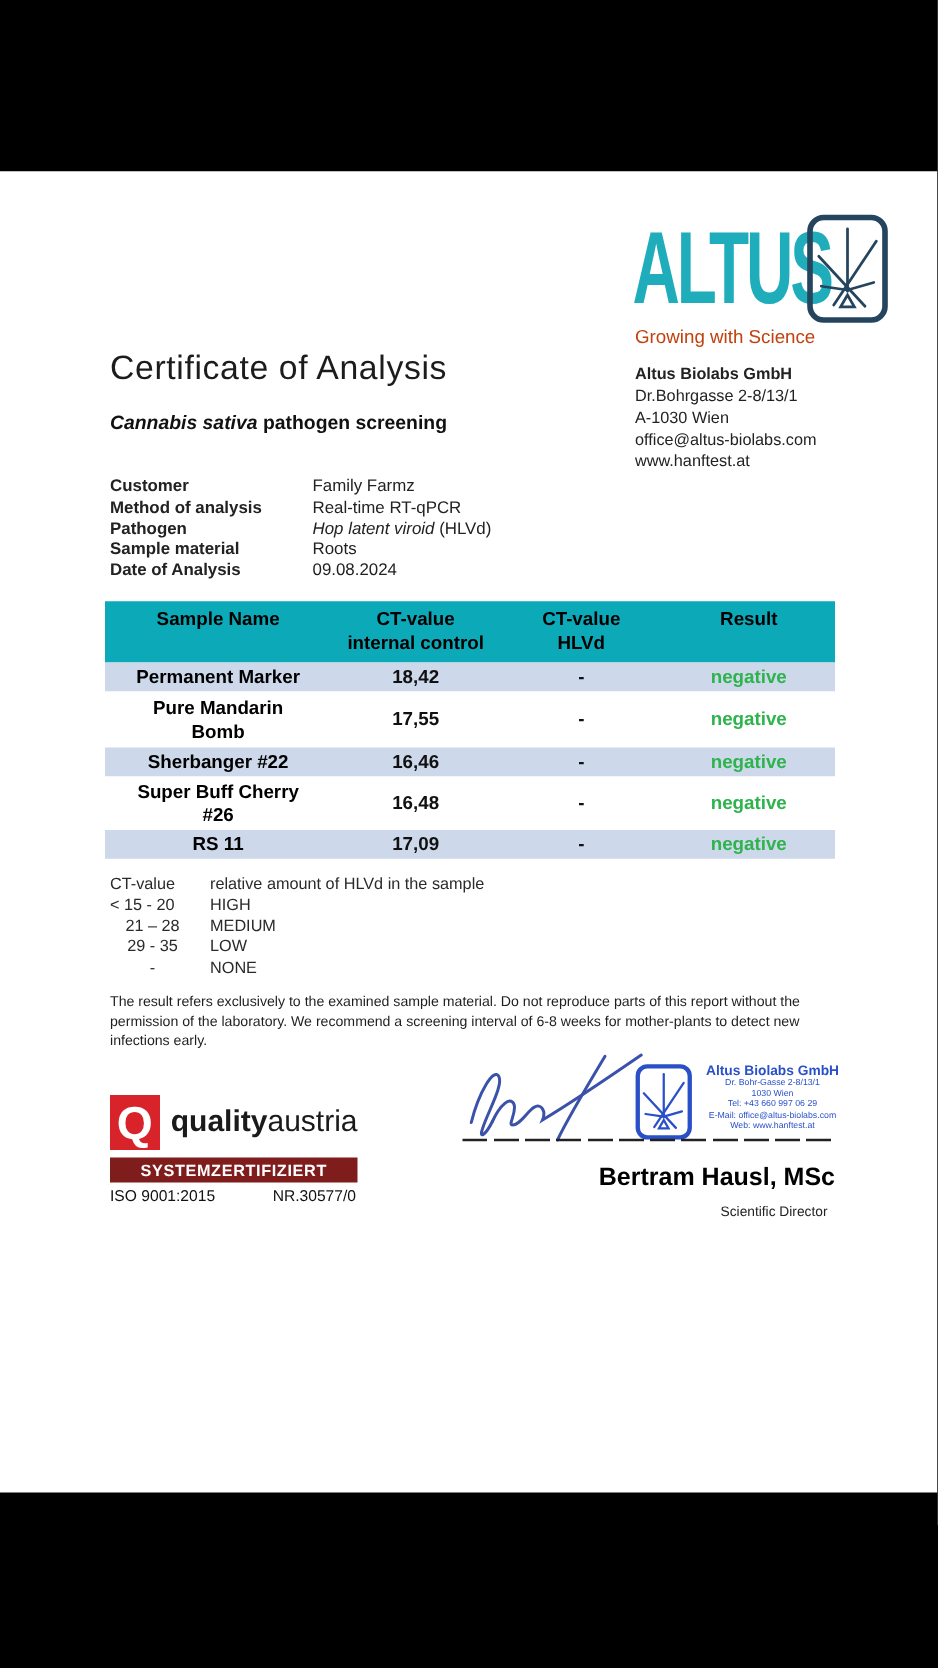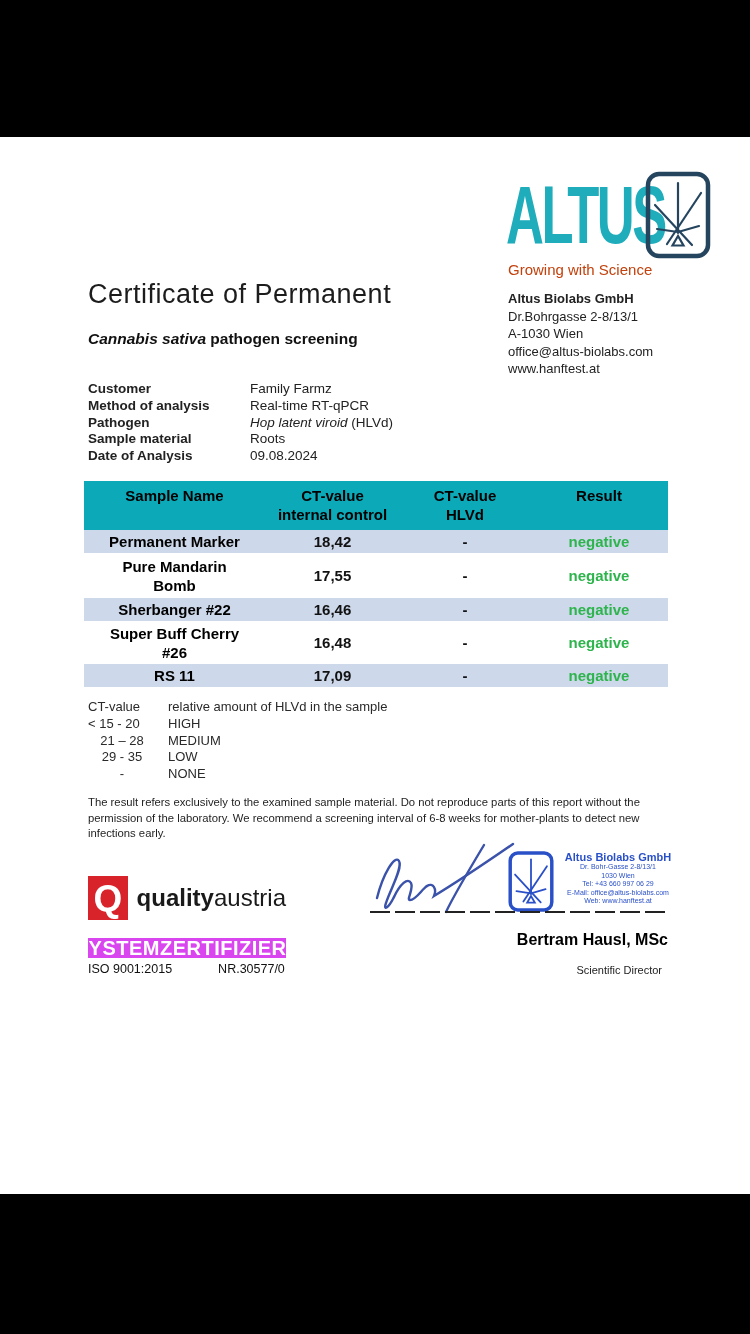--- a/index.html
+++ b/index.html
@@ -52,34 +52,34 @@
   
   .disclaimer{left:88px;top:658px;width:598px;font-size:11.3px;line-height:15.5px;color:#1e1e1e;}
 
   
   .qa{left:88px;top:739px;width:198px;}
   .qa-top{display:flex;align-items:center;}
   .qa-q{width:44px;height:44px;background:#d8232a;color:#fff;font-weight:bold;font-size:37px;
         display:flex;align-items:center;justify-content:center;line-height:1;}
   .qa-brand{margin-left:9px;font-size:24px;color:#1a1a1a;white-space:nowrap;}
   .qa-brand .b{font-weight:bold;}
-  .qa-bar{margin-top:18px;background:#d946ef;color:#fff;font-weight:bold;font-size:20px;
+  .qa-bar{margin-top:6px;background:#7f1d1d;color:#fff;font-weight:bold;font-size:13px;
           letter-spacing:0.5px;height:20px;display:flex;align-items:center;justify-content:center;}
   .qa-iso{display:flex;margin-top:4px;font-size:12.5px;font-weight:normal;color:#111;}
   .qa-iso .num{margin-left:46px;}
 
   
   .sig-svg{left:363px;top:703px;}
   .stamp{left:508px;top:714px;display:flex;color:#2a50c8;}
   .stamp-text{margin-left:6px;width:116px;text-align:center;}
   .stamp-name{font-size:11px;font-weight:bold;line-height:12px;}
   .stamp-line{font-size:7px;line-height:8.6px;}
   .sig-line{left:370px;top:774px;width:298px;height:2px;
             background:repeating-linear-gradient(90deg,#222 0 20px,transparent 20px 25px);}
-  .sig-name{left:368px;top:794px;width:300px;text-align:right;font-size:16px;font-weight:bold;color:#000;}
+  .sig-name{left:368px;top:794px;width:300px;text-align:right;font-size:20px;font-weight:bold;color:#000;}
   .sig-role{left:368px;top:827px;width:294px;text-align:right;font-size:11px;color:#222;}
 </style>
 </head>
 <body>
 
 <div class="screen">
   <div class="page">
 
     <div class="abs wordmark">ALTUS</div>
     <div class="abs brand-icon">
@@ -97,21 +97,21 @@
     </div>
     <div class="abs tagline">Growing with Science</div>
     <div class="abs lab-block">
       <div class="b">Altus Biolabs GmbH</div>
       <div>Dr.Bohrgasse 2-8/13/1</div>
       <div>A-1030 Wien</div>
       <div>office@altus-biolabs.com</div>
       <div>www.hanftest.at</div>
     </div>
 
-    <div class="abs doc-title">Certificate of Permanent</div>
+    <div class="abs doc-title">Certificate of Analysis</div>
     <div class="abs doc-sub">
       <span class="it">Cannabis sativa</span><span> pathogen screening</span>
     </div>
 
     <div class="abs details">
       <div class="row">
         <span class="lbl">Customer</span>
         <span>Family Farmz</span>
       </div>
       <div class="row">

